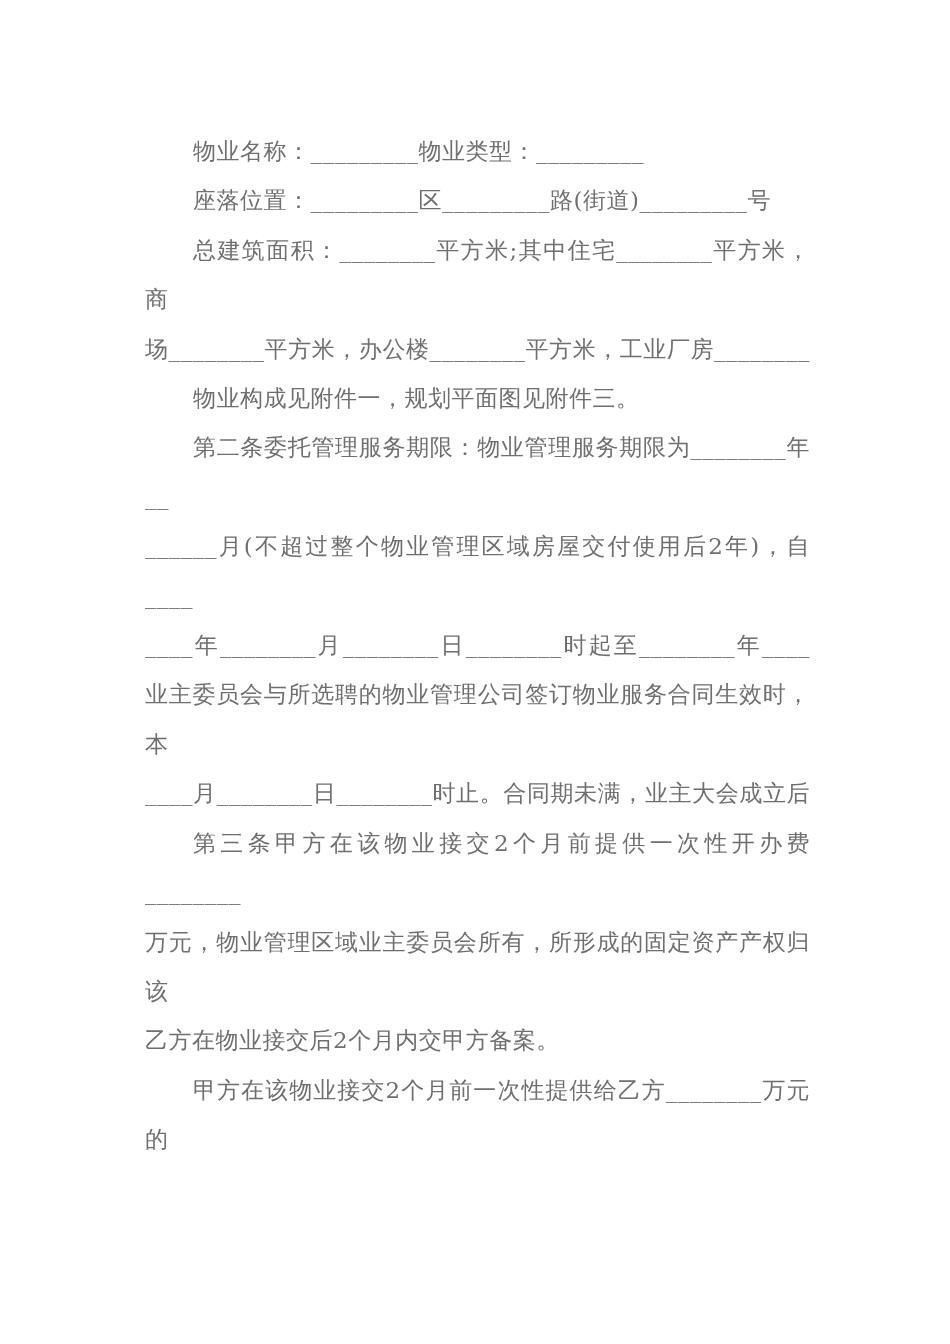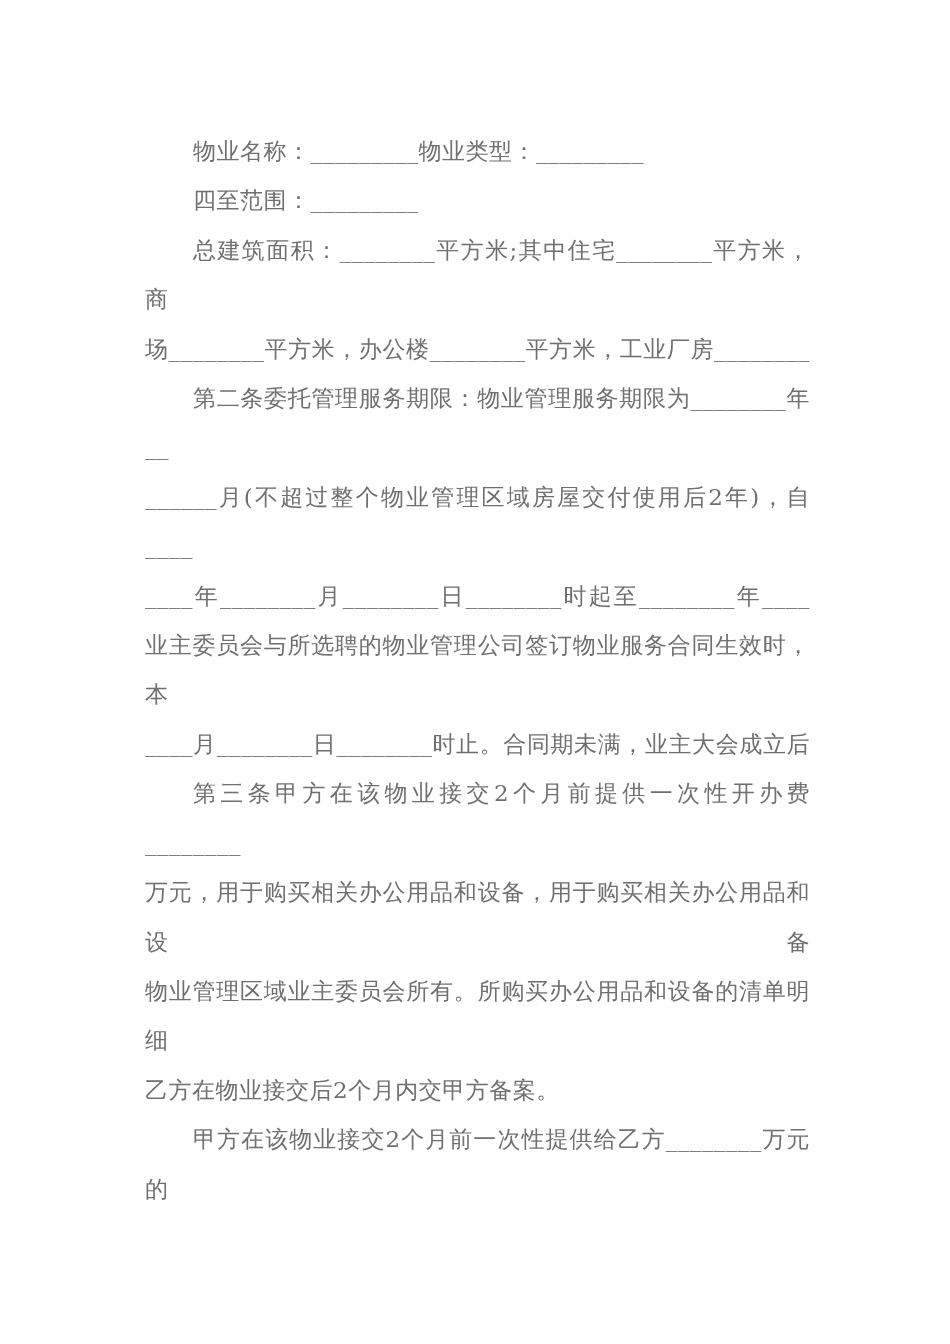--- a/index.html
+++ b/index.html
@@ -41,27 +41,27 @@
     text-align-last: justify;
   }
 </style>
 </head>
 <body>
 
 <div class="page" style="background: rgb(255, 255, 255);">
   <div class="text-block" style="color: rgb(111, 111, 111);">
 
   <div class="line indent">物业名称：_________物业类型：_________</div>
-      <div class="line indent">四至范围：_________</div>
+      <div class="line indent">座落位置：_________区_________路(街道)_________号</div>
       <div class="line indent fill">总建筑面积：________平方米;其中住宅________平方米，商</div>
       <div class="line fill">场________平方米，办公楼________平方米，工业厂房________</div>
+      <div class="line indent">物业构成见附件一，规划平面图见附件三。</div>
       <div class="line indent fill">第二条委托管理服务期限：物业管理服务期限为________年__</div>
       <div class="line fill">______月(不超过整个物业管理区域房屋交付使用后2年)，自____</div>
       <div class="line fill">____年________月________日________时起至________年____</div>
       <div class="line fill">业主委员会与所选聘的物业管理公司签订物业服务合同生效时，本</div>
       <div class="line fill">____月________日________时止。合同期未满，业主大会成立后</div>
       <div class="line indent fill">第三条甲方在该物业接交2个月前提供一次性开办费________</div>
-      <div class="line fill">万元，用于购买相关办公用品和设备，用于购买相关办公用品和设备</div>
-      <div class="line fill">物业管理区域业主委员会所有。所购买办公用品和设备的清单明细</div>
+      <div class="line fill">万元，物业管理区域业主委员会所有，所形成的固定资产产权归该</div>
       <div class="line">乙方在物业接交后2个月内交甲方备案。</div>
       <div class="line indent fill">甲方在该物业接交2个月前一次性提供给乙方________万元的</div>
     </div>
 </div>
 
 </body></html>

